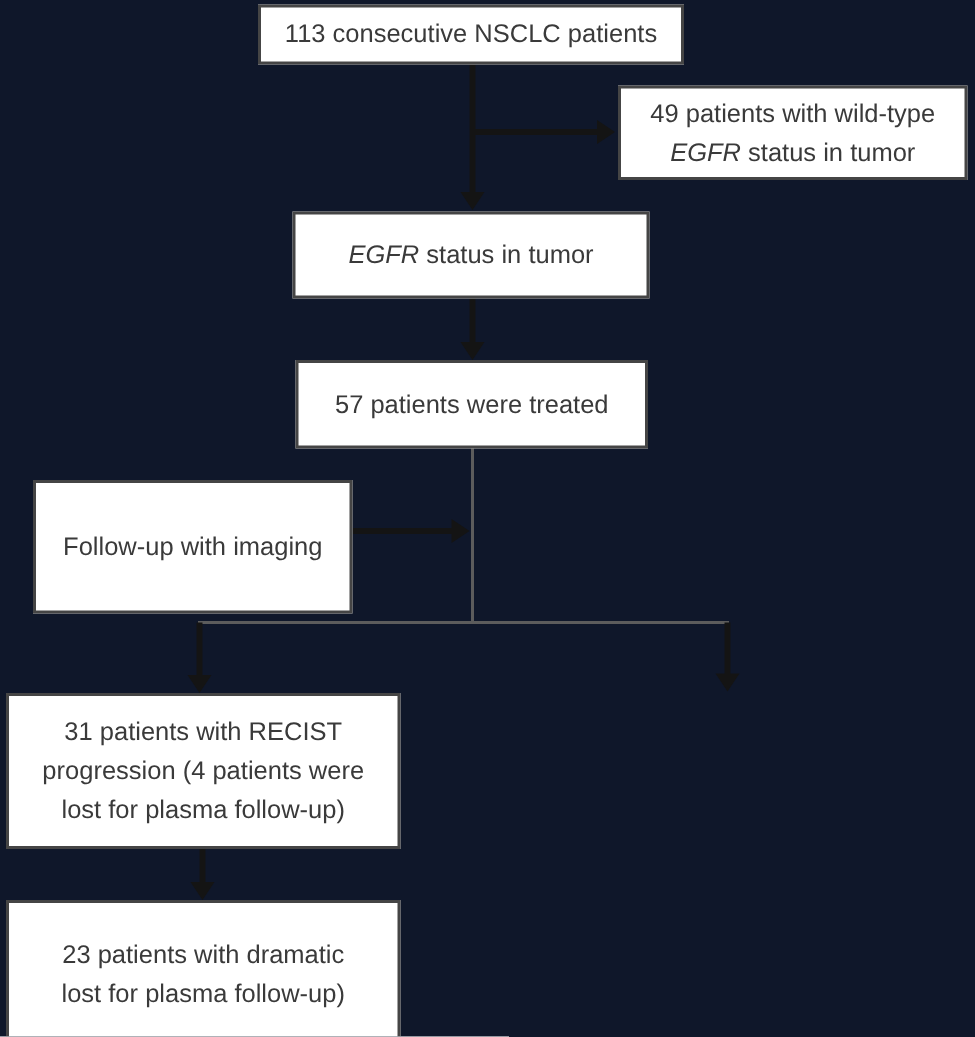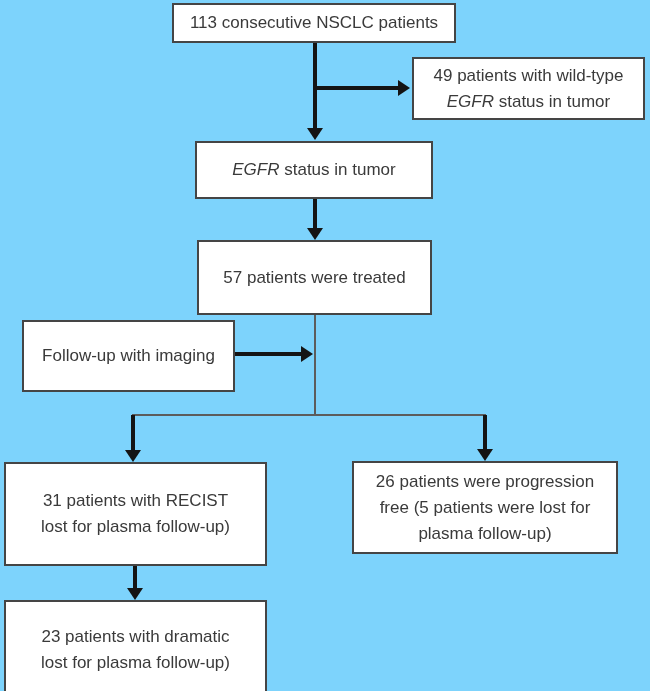--- a/index.html
+++ b/index.html
@@ -4,21 +4,21 @@
 <style>
   html, body {
     margin: 0;
     padding: 0;
     background: #ffffff;
   }
   #figure {
     position: relative;
     width: 650px;
     height: 691px;
-    background: #7dd3fc;
+    background: #0f172a;
     font-family: "Liberation Sans", sans-serif;
     color: #3a3a3a;
     overflow: hidden;
   }
   .box {
     position: absolute;
     box-sizing: border-box;
     border: 2px solid #454545;
     background: #ffffff;
     display: flex;
@@ -29,22 +29,22 @@
     font-size: 17px;
     line-height: 26px;
   }
   .box .line { white-space: nowrap; }
   .box em { }
 
   
   .b-total     { left: 172px; top: 3px;   width: 284px; height: 40px; }
   .b-wildtype  { left: 412px; top: 57px;  width: 233px; height: 63px; }
   .b-mutated   { left: 195px; top: 141px; width: 238px; height: 58px; }
-  .b-treated   { left: 197px; top: 240px; width: 235px; height: 75px; }
-  .b-followup  { left: 22px;  top: 320px; width: 213px; height: 72px; }
+  .b-treated   { left: 197px; top: 240px; width: 235px; height: 59px; }
+  .b-followup  { left: 22px;  top: 320px; width: 213px; height: 89px; }
   .b-recist    { left: 4px;   top: 462px; width: 263px; height: 104px; }
   .b-free      { left: 352px; top: 461px; width: 266px; height: 93px; }
   .b-dramatic  { left: 4px;   top: 600px; width: 263px; height: 100px; }
 
   
   .conn { position: absolute; background: #141414; }
   .thin { position: absolute; background: #5c5c5c; }
 
   .a1-line { left: 313px; top: 42px;  width: 4px;  height: 87px; }
   .a2-line { left: 315px; top: 86px;  width: 84px; height: 4px; }
@@ -121,27 +121,23 @@
   <div class="box b-treated">
     <div class="line">57 patients were treated</div>
   </div>
 
   <div class="box b-followup">
     <div class="line">Follow-up with imaging</div>
   </div>
 
   <div class="box b-recist">
     <div class="line">31 patients with RECIST</div>
+    <div class="line">progression (4 patients were</div>
     <div class="line">lost for plasma follow-up)</div>
   </div>
 
-  <div class="box b-free">
-    <div class="line">26 patients were progression</div>
-    <div class="line">free (5 patients were lost for</div>
-    <div class="line">plasma follow-up)</div>
-  </div>
 
   <div class="box b-dramatic">
     <div class="line">23 patients with dramatic</div>
     <div class="line">lost for plasma follow-up)</div>
   </div>
 
 </div>
 
 </body></html>

